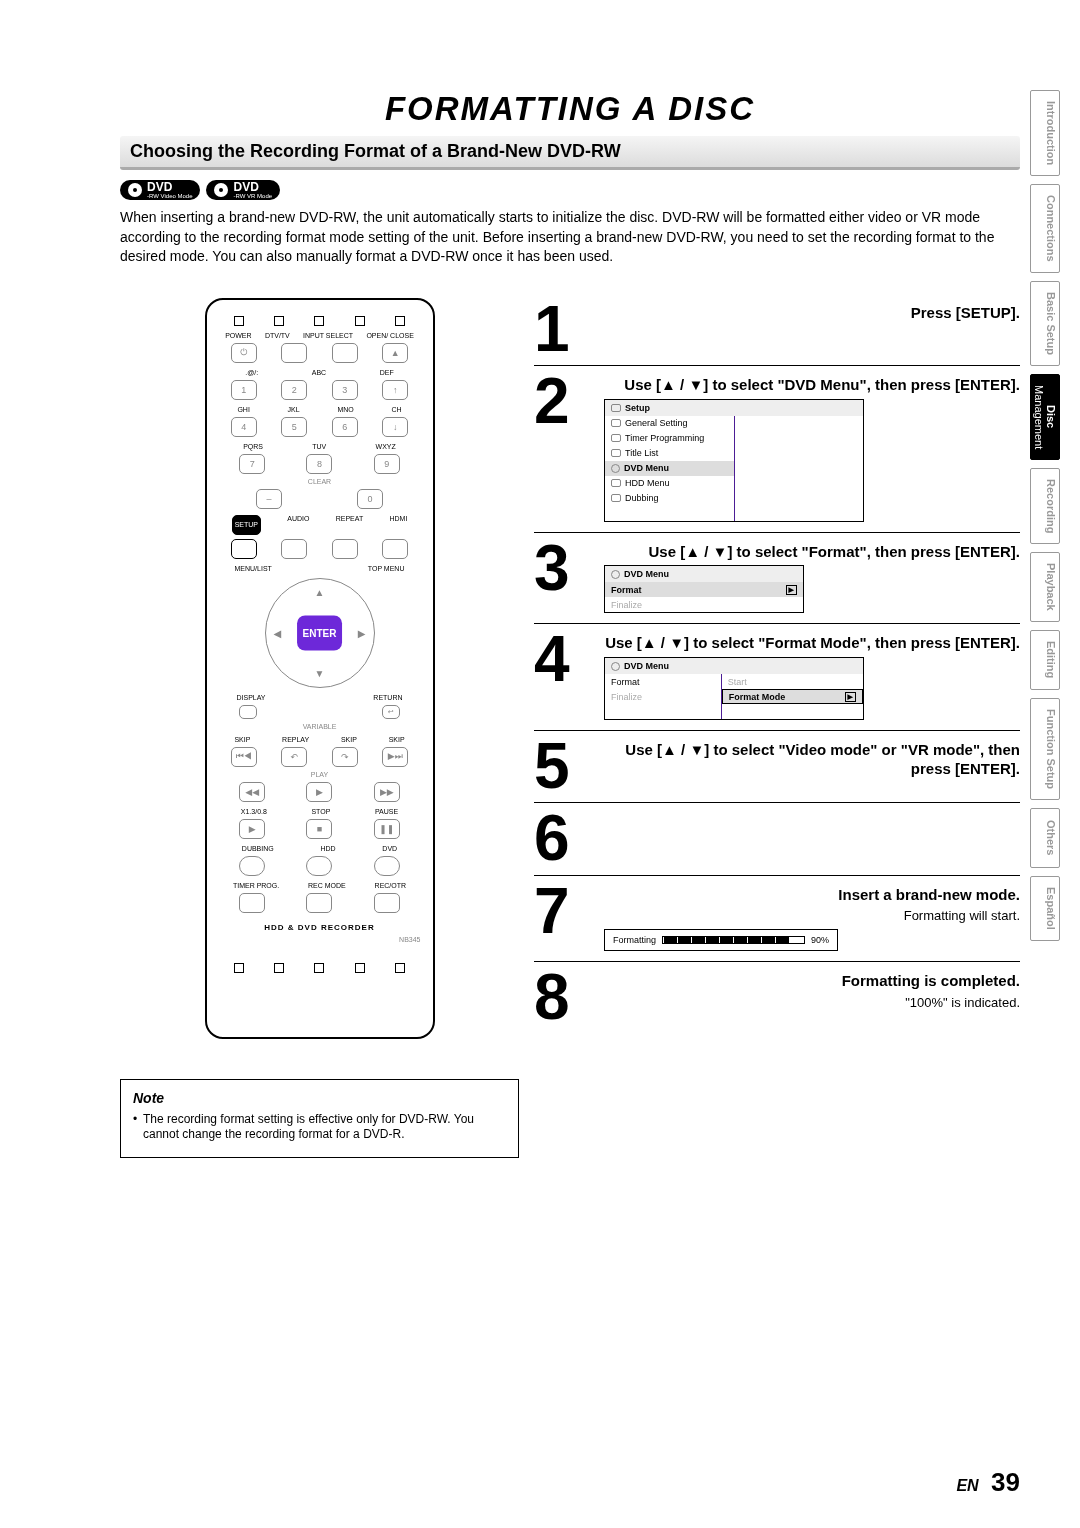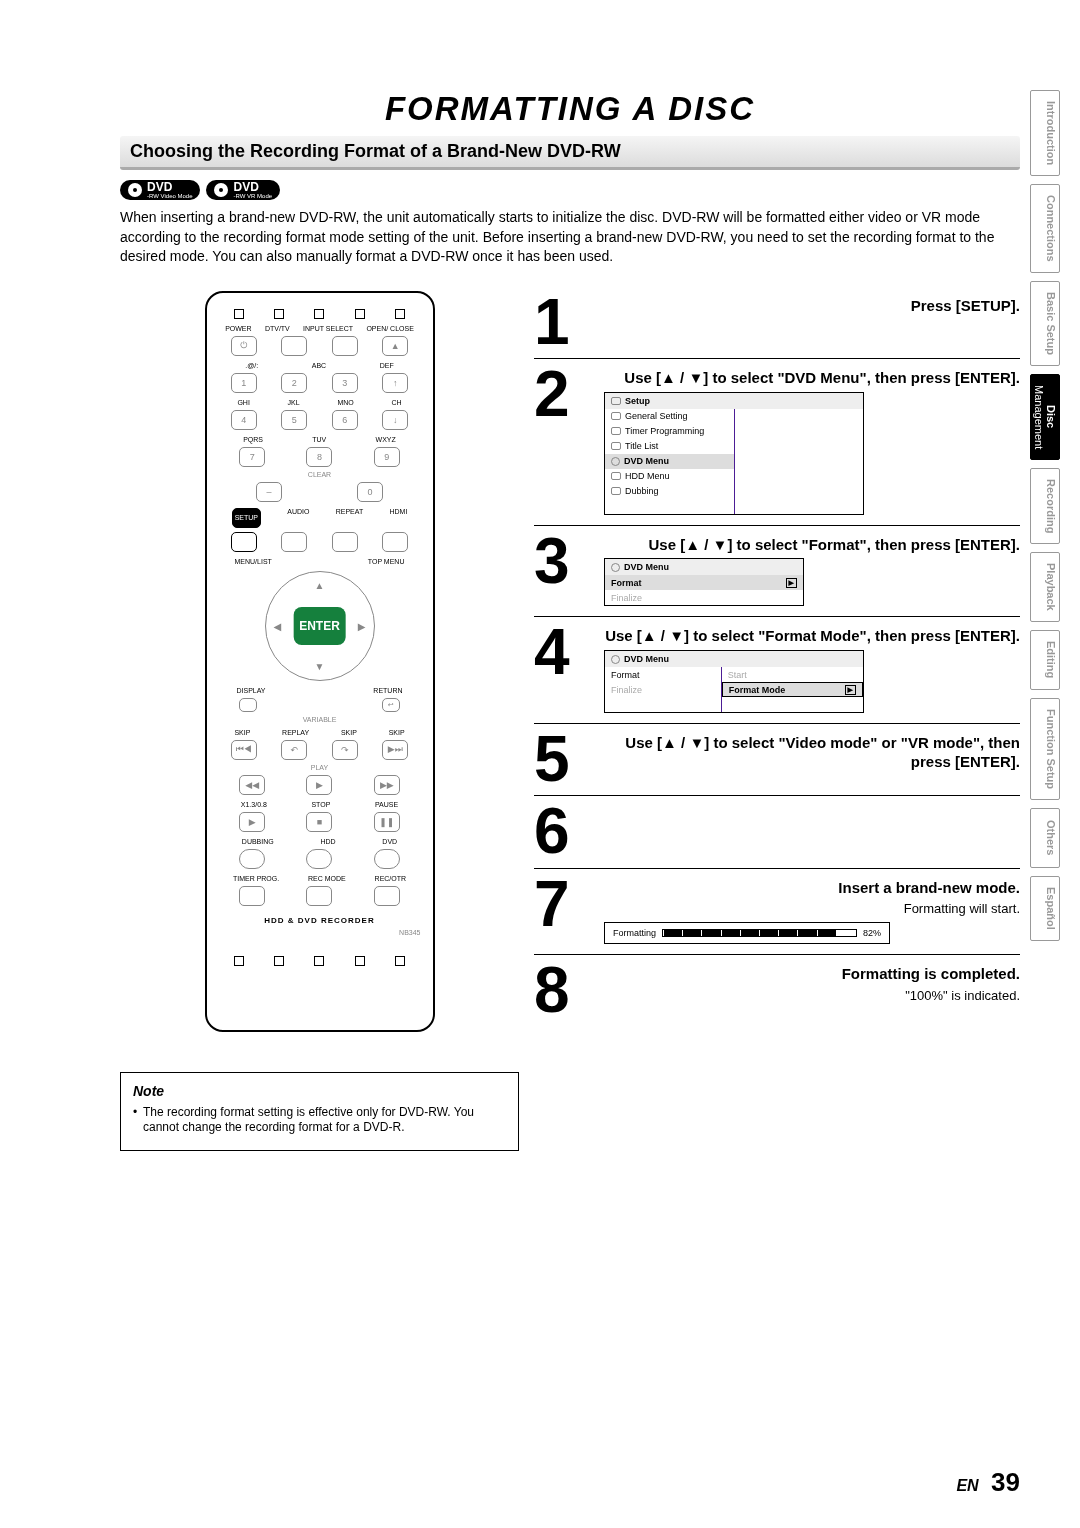--- a/index.html
+++ b/index.html
@@ -49,21 +49,21 @@
     content:""; position:absolute; inset:5px; border-radius:50%; background:#000;
   }
   .disc-badge .badge-text { line-height: 1; }
   .disc-badge .badge-big { font-size: 12px; font-weight: 800; display:block;}
   .disc-badge .badge-small { font-size: 6px; display:block;}
 
   
   .intro {
     font-size: 14px;
     line-height: 1.4;
-    margin-bottom: 24px;
+    margin-bottom: 31px;
   }
 
   
   .body-cols {
     display: flex;
     align-items: flex-start;
   }
   .col-left { width: 46%; padding-right: 15px; position:relative; }
   .col-right { width: 54%; }
 
@@ -88,21 +88,21 @@
   .remote .rbtn.small { width:18px; height:14px; font-size:7px;}
   .remote .rbtn.sel-inv { border-color:#000; color:#fff; background:#000; font-size:7px; padding:0 2px; width:auto; min-width:28px;}
   .remote .rbtn.round { border-radius:10px; }
   .remote .section-label{ font-size:7px; color:#888; margin:4px 0 0 0;}
   .remote .nav-ring {
     width:110px; height:110px; border:1.5px solid #888; border-radius:50%;
     margin: 6px auto; position:relative;
   }
   .remote .nav-ring .enter{
     position:absolute; left:50%; top:50%; transform:translate(-50%,-50%);
-    background:#15803d; color:#fff; border-radius:8px; padding:12px 6px; font-size:12px; font-weight:700;
+    background:#6d28d9; color:#fff; border-radius:8px; padding:12px 6px; font-size:10px; font-weight:700;
   }
   .remote .nav-ring .arrow{
     position:absolute; color:#888; font-size:10px;
   }
   .remote .nav-ring .a-up{ top:8px; left:50%; transform:translateX(-50%);}
   .remote .nav-ring .a-down{ bottom:8px; left:50%; transform:translateX(-50%);}
   .remote .nav-ring .a-left{ left:8px; top:50%; transform:translateY(-50%);}
   .remote .nav-ring .a-right{ right:8px; top:50%; transform:translateY(-50%);}
   .remote .footer-lbl { font-size:8px; font-weight:700; margin-top:10px; letter-spacing:1px;}
   .remote .model{ font-size:7px; text-align:right; margin-top:4px; color:#888;}
@@ -146,21 +146,21 @@
   .osd .osd-col:last-child{ border-right:none;}
   .osd-row{ padding:2px 6px; display:flex; align-items:center; gap:4px; height:15px;}
   .osd-row.hl{ background:#ddd; font-weight:700;}
   .osd-row.faded{ color:#aaa;}
   .osd-arrow{ border:1px solid #000; padding:0 2px; font-size:7px;}
   .osd .mini-icon{ width:10px; height:8px; border:1px solid #888; border-radius:2px; display:inline-block;}
   .osd .mini-icon.disc{ border-radius:50%; width:9px; height:9px;}
 
   
   .osd-progress{
-    width:286px; border:1px solid #000; padding:5px 8px; font-size:9px;
+    width:234px; border:1px solid #000; padding:5px 8px; font-size:9px;
     display:flex; align-items:center; gap:6px;
   }
   .osd-progress .bar-outer{ flex:1; height:8px; border:1px solid #000; position:relative;}
   .osd-progress .segs{ position:absolute; inset:0; display:flex; gap:1px; padding:0 1px;}
   .osd-progress .seg{ flex:1; background:#000;}
   .osd-progress .seg.empty{ background:#fff;}
 
   
   .side-tabs{
     position:absolute; top:90px; right:20px;
@@ -556,21 +556,21 @@
                 <span class="seg"></span>
                 <span class="seg"></span>
                 <span class="seg"></span>
               <span class="seg"></span>
                 <span class="seg"></span>
                 <span class="seg"></span>
                 <span class="seg"></span>
                 <span class="seg empty"></span>
             </span>
           </span>
-          <span>82%</span>
+          <span>90%</span>
         </div>
       </div>
     </div>
 
     <div class="step" style="border-bottom:none">
       <div class="step-num">8</div>
       <div class="step-body">
         <div class="step-title">Formatting is completed.</div>
         <div class="step-sub">"100%" is indicated.</div>
       </div>

